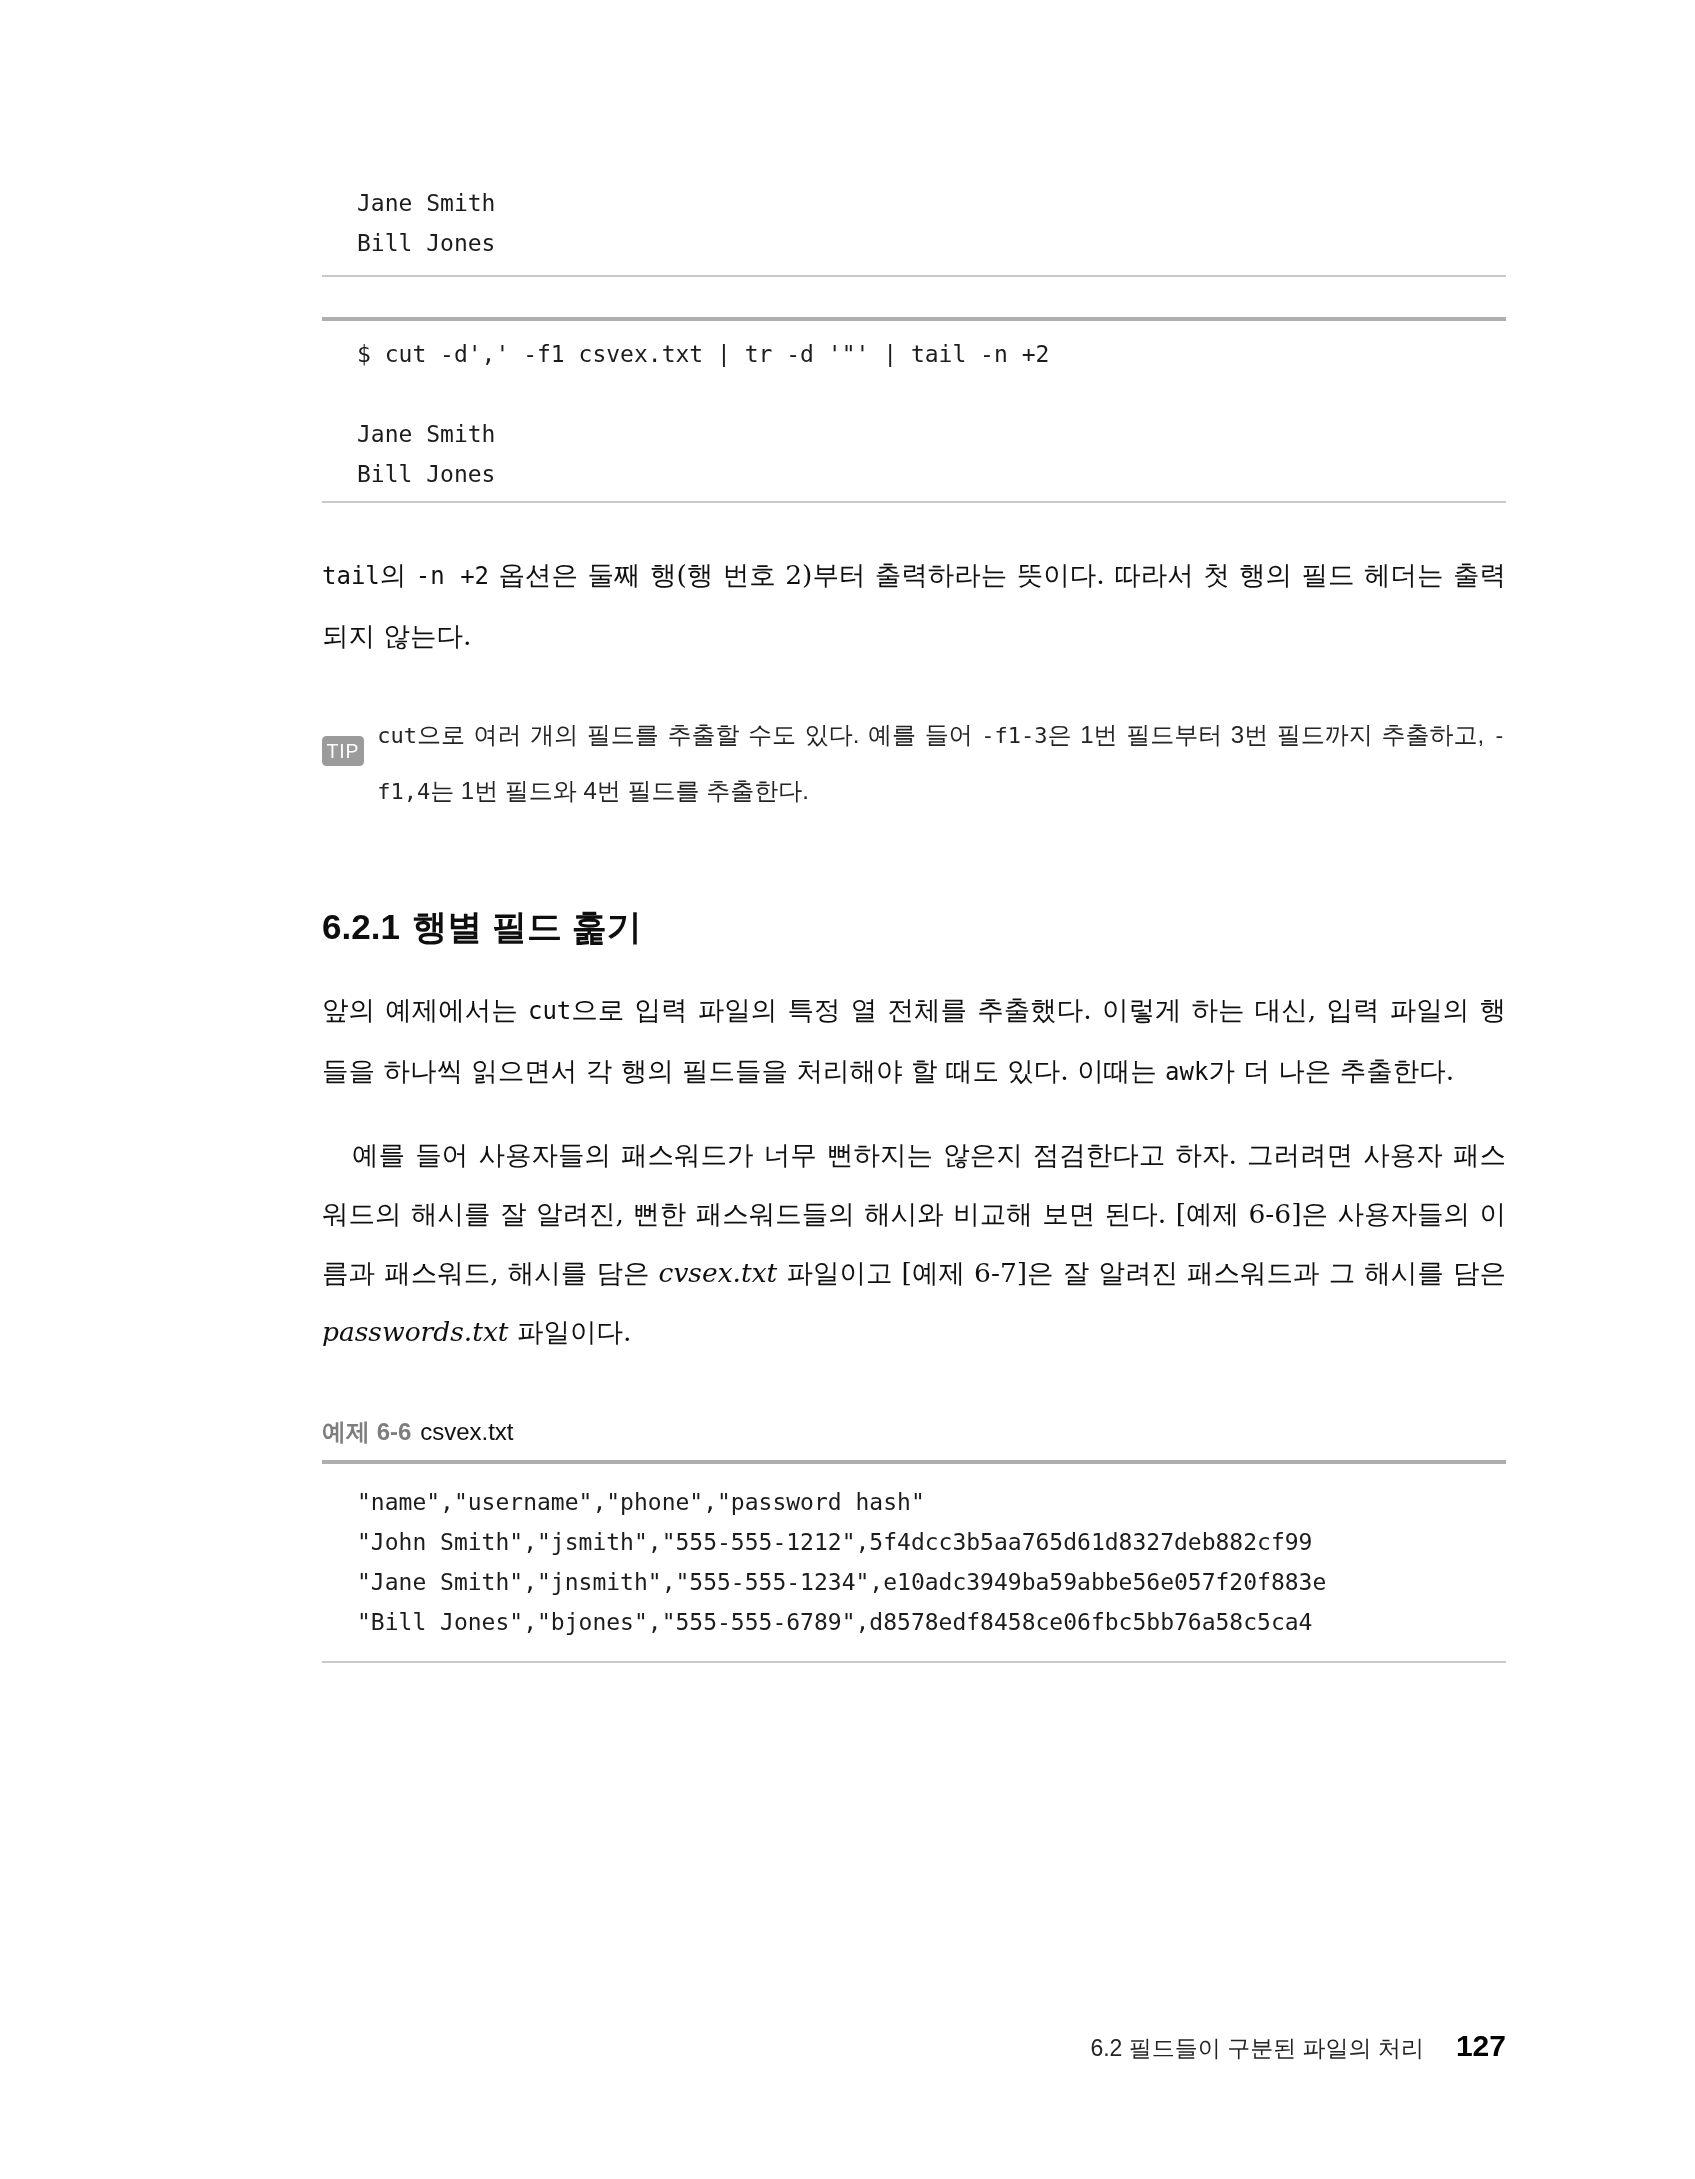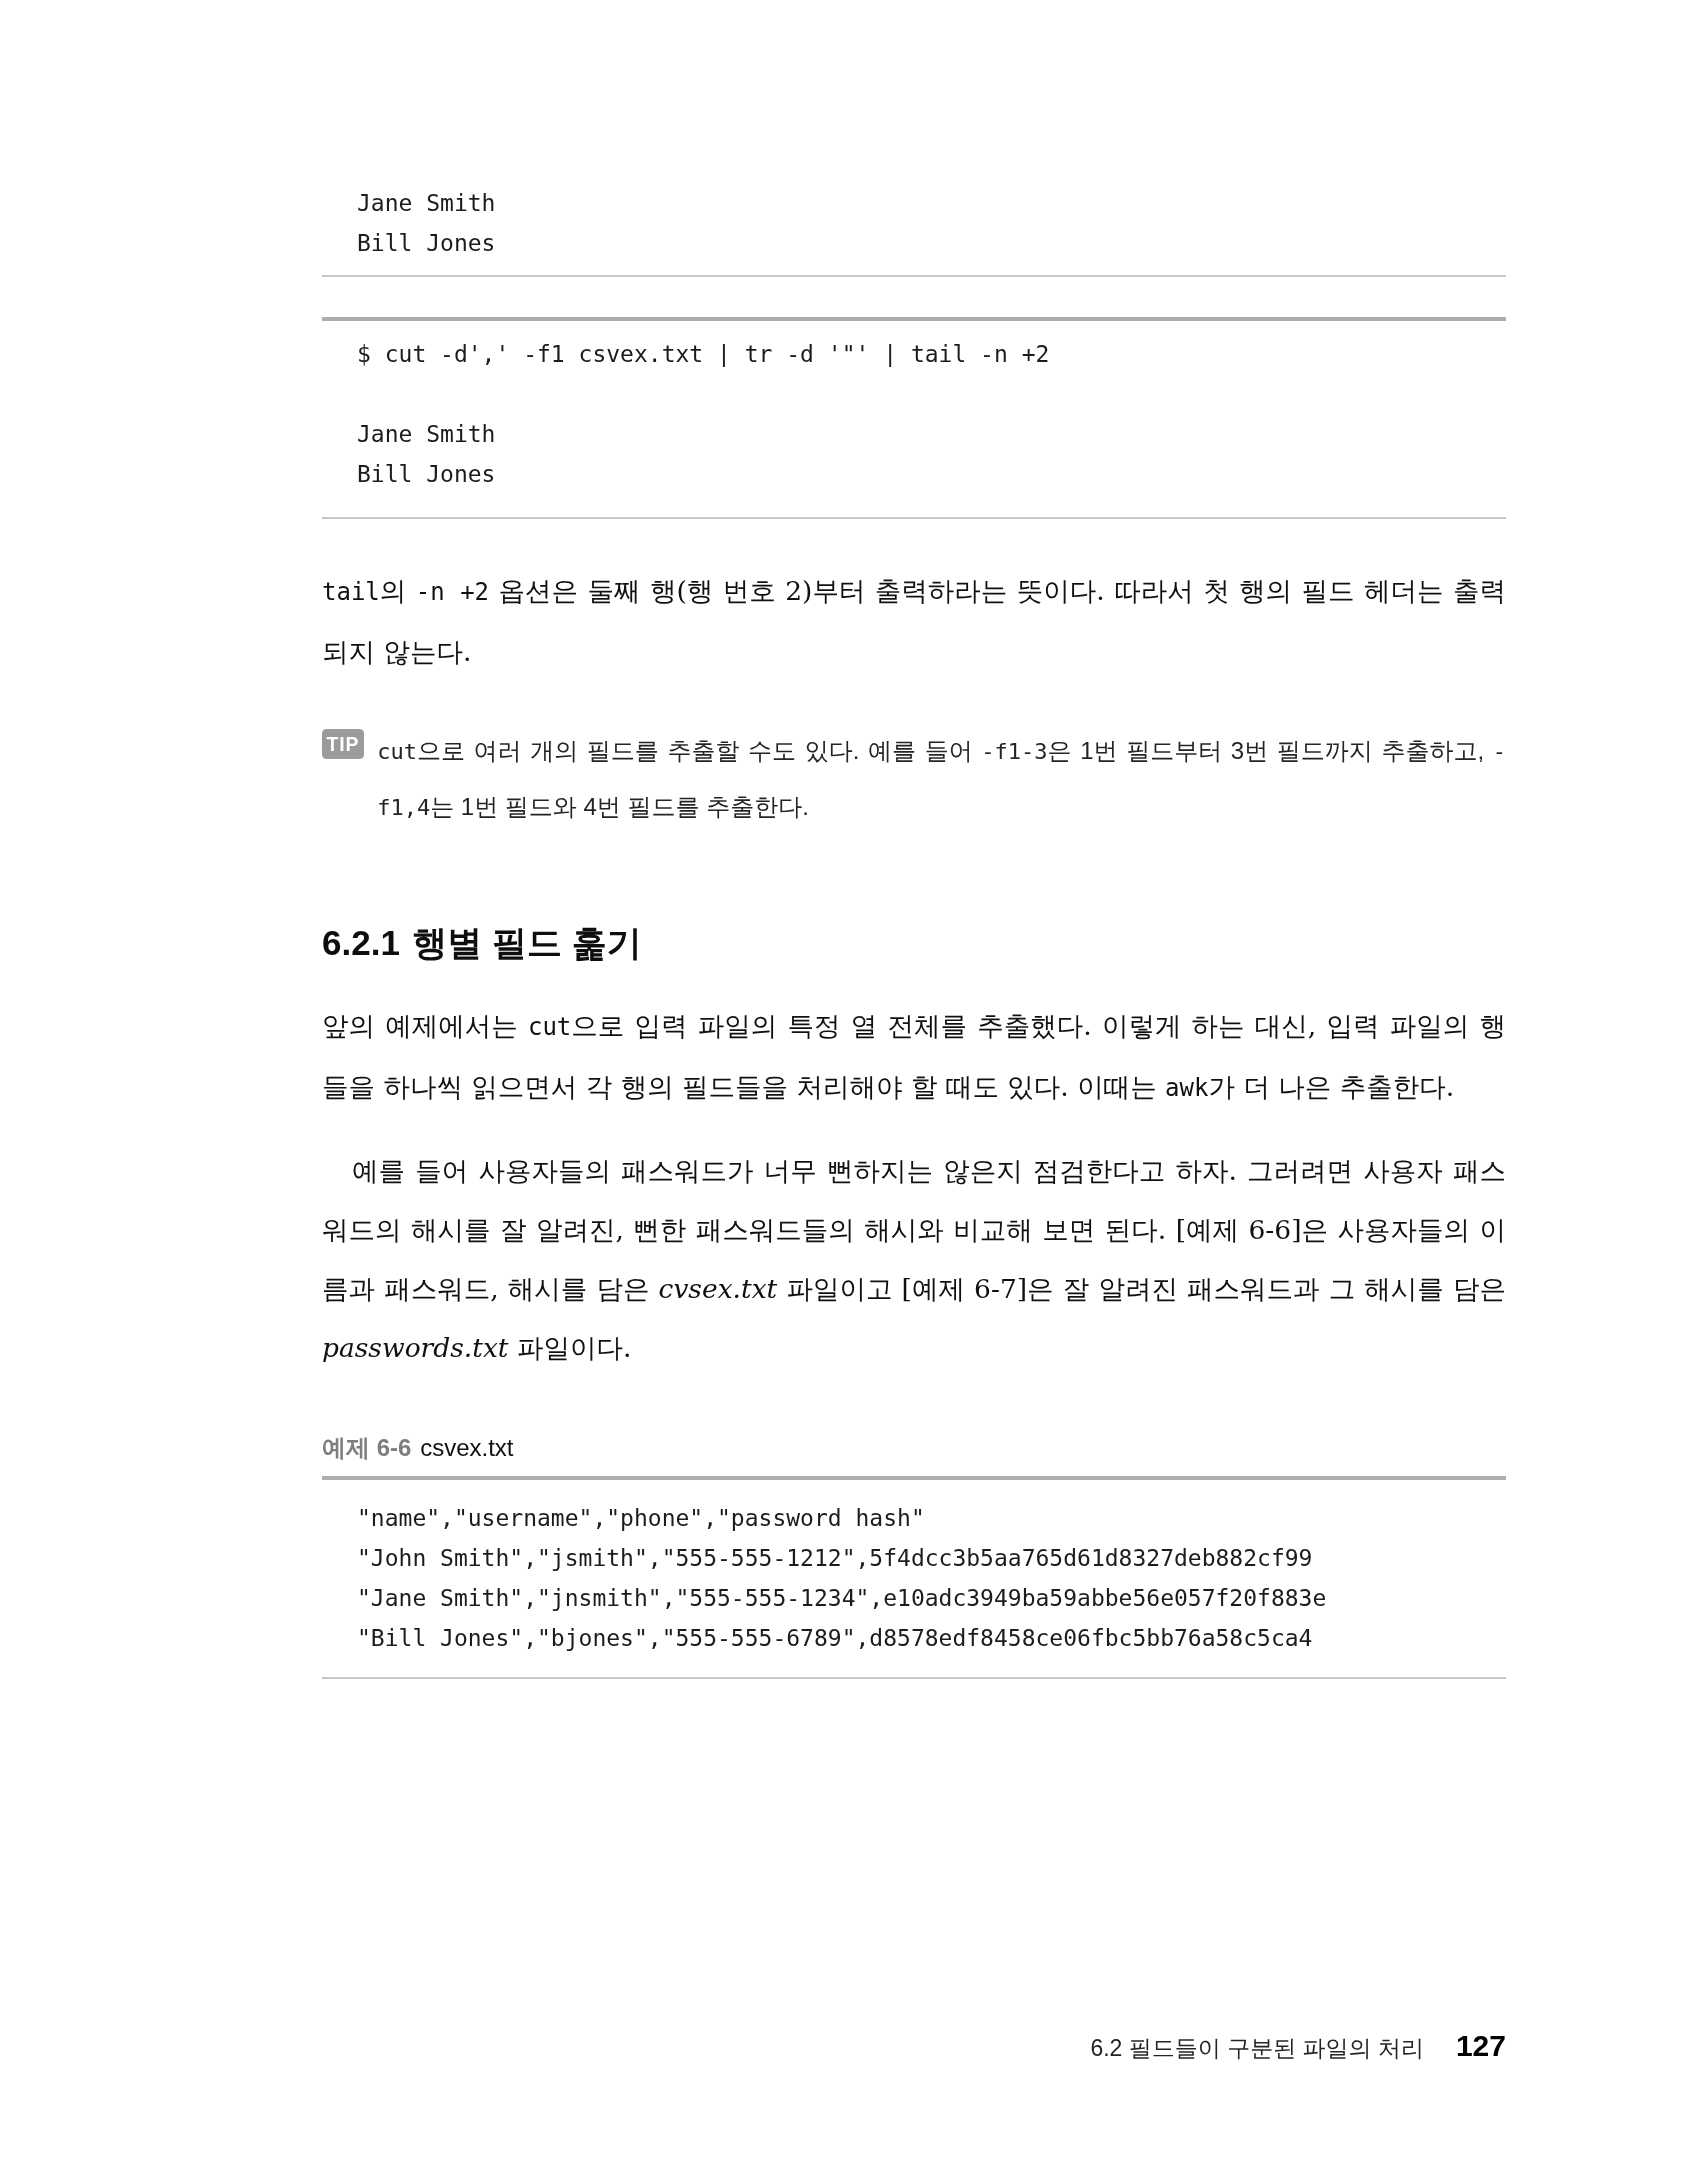--- a/index.html
+++ b/index.html
@@ -8,36 +8,36 @@
     font-family:"DejaVu Serif",serif;color:#111;
     -webkit-font-smoothing:antialiased;
   }
   .content{position:absolute;left:322px;top:4px;width:1184px;padding-top:179px;}
 
   
   .codeblock{font-family:"DejaVu Sans Mono",monospace;font-size:23px;line-height:40px;color:#1c1c1c;}
   .codeblock .code-line{padding-left:35px;min-height:40px;white-space:pre;}
   .cb-tail{padding-bottom:12.4px;border-bottom:2.6px solid #c9c9c9;}
   .cb-full{border-top:4.4px solid #aeaeae;border-bottom:2.6px solid #c9c9c9;}
-  .cb2{margin-top:40px;padding-top:12.4px;padding-bottom:23px;}
+  .cb2{margin-top:40px;padding-top:12.4px;padding-bottom:7px;}
   .cb3{margin-top:12.4px;padding-top:17.6px;padding-bottom:19.4px;}
 
   
   .para{font-size:26.5px;line-height:59px;text-align:justify;margin:0;color:#101010;}
   .p1{margin-top:37px;}
   .p2{margin-top:42px;}
   .p3{margin-top:23px;}
   .p4{margin-top:23px;text-indent:30px;}
   .icode{font-family:"DejaVu Sans Mono",monospace;font-size:24px;font-style:normal;}
   .ifile{font-style:italic;}
 
   
   .tip{margin-top:42px;display:flex;font-family:"Liberation Sans",sans-serif;font-size:24px;line-height:55px;color:#242424;}
-  .tip-badge{flex:0 0 auto;width:42px;height:30px;margin-top:6px;margin-right:13.2px;background:#9b9b9b;border-radius:4.4px;
-    color:#ffffff;font-weight:bold;font-size:19.4px;line-height:30px;text-align:center;letter-spacing:0.9px;}
+  .tip-badge{flex:0 0 auto;width:42px;height:30px;margin-top:29px;margin-right:13.2px;background:#9b9b9b;border-radius:4.4px;
+    color:#ffffff;font-weight:normal;font-size:19.4px;line-height:30px;text-align:center;letter-spacing:0.9px;}
   .tip-text{flex:1;text-align:justify;}
   .tip-text .icode{font-size:22px;}
 
   
   .heading{margin-top:84px;font-family:"Liberation Sans",sans-serif;font-weight:bold;font-size:35px;line-height:48px;color:#0e0e0e;}
   .heading .h-num{margin-right:12.4px;}
 
   
   .example-label{margin-top:55px;font-family:"Liberation Sans",sans-serif;font-size:24px;line-height:32px;}
   .example-label .ex-num{font-weight:bold;color:#7e7e7e;}

